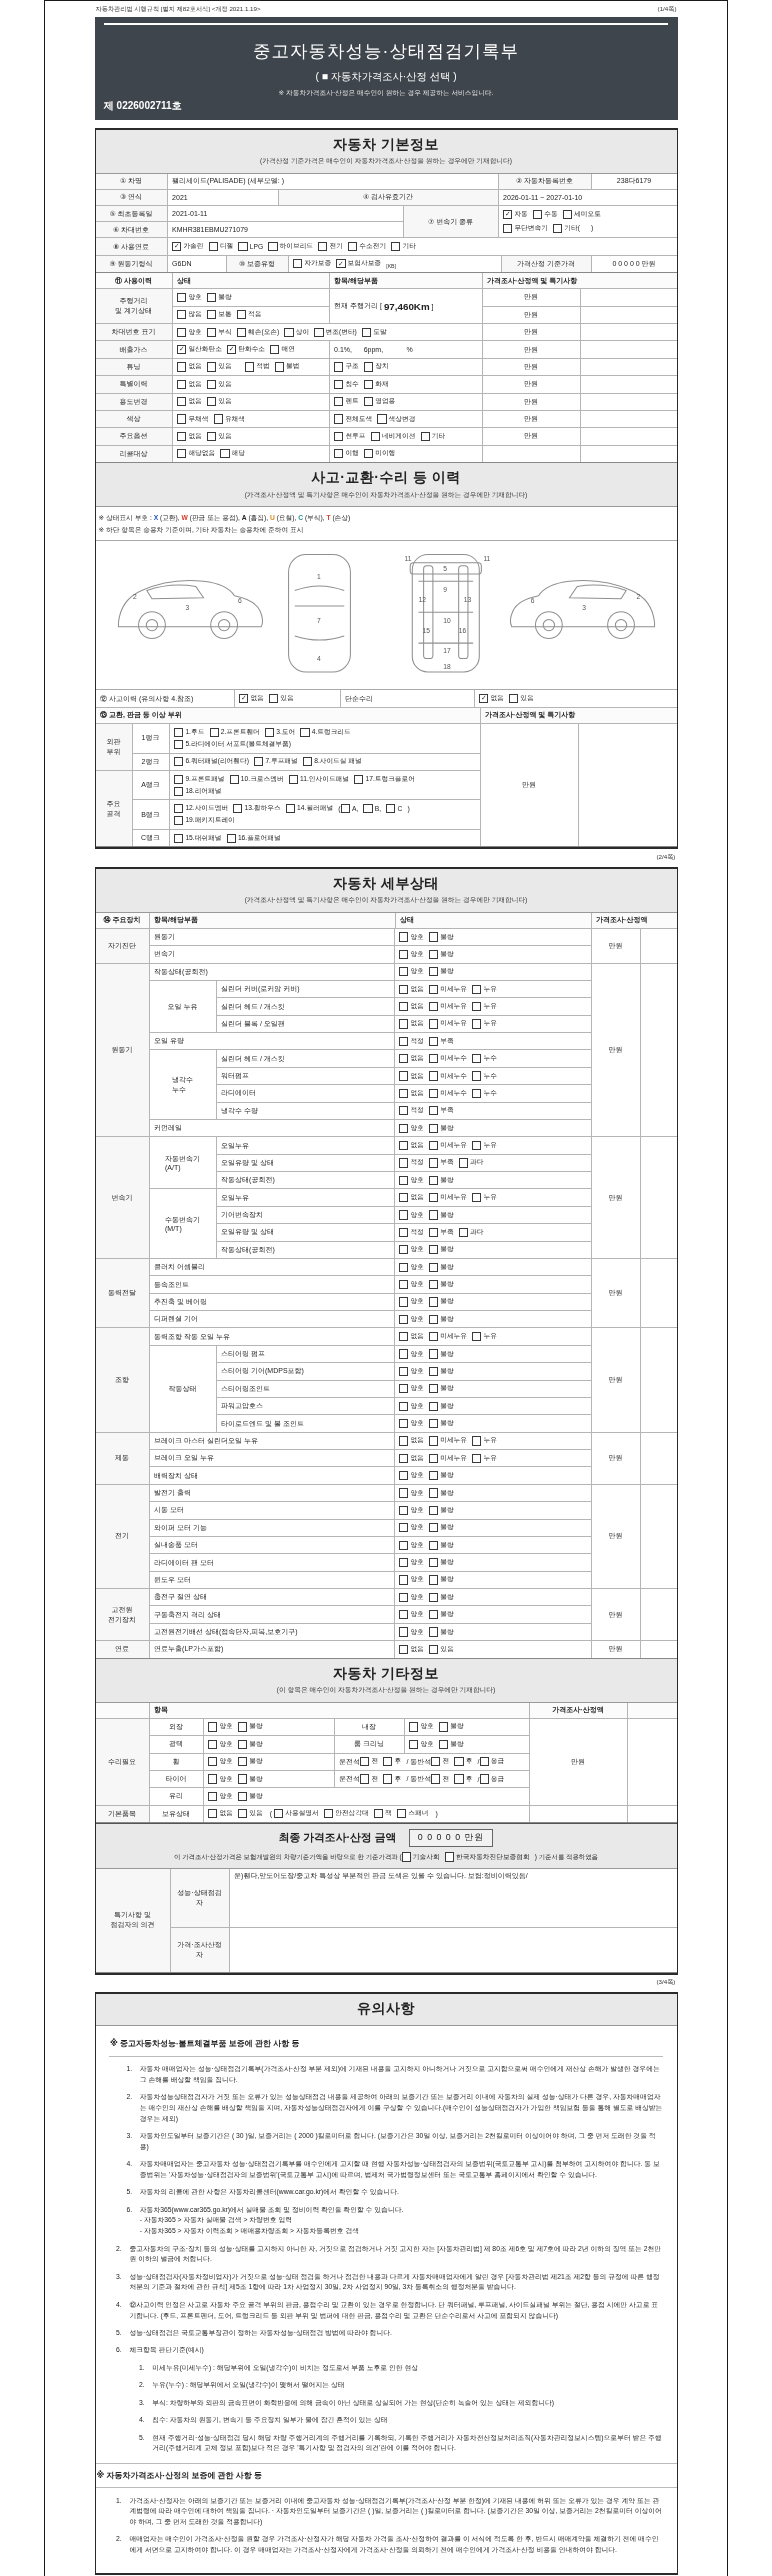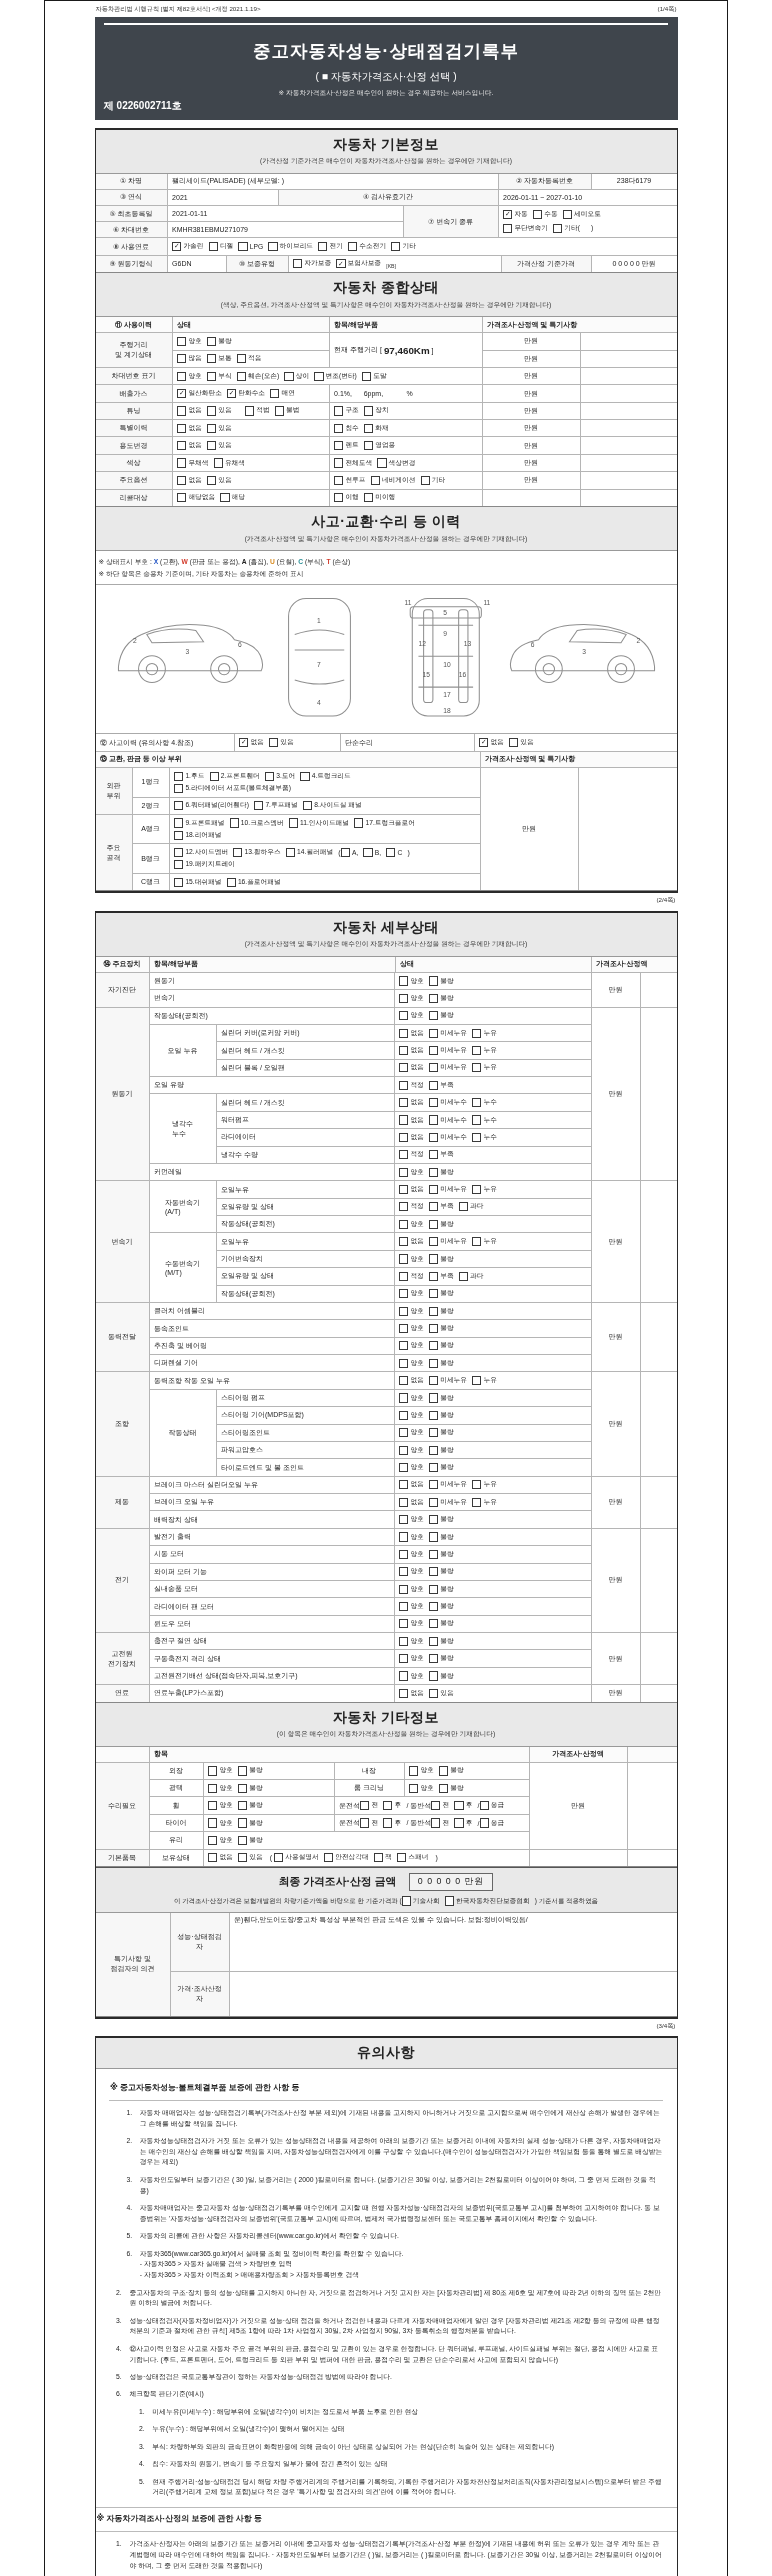--- a/index.html
+++ b/index.html
@@ -2,21 +2,21 @@
 <html style="font-size:8.2px"><head>
 <meta charset="utf-8">
 <style>
   html,body{margin:0;padding:0;background:#fff;}
   body{width:773px;min-height:2576px;position:relative;font-family:"Liberation Sans","DejaVu Sans",sans-serif;color:#222;}
   .sheet{position:absolute;left:44px;top:0;width:684px;min-height:2575px;border-left:1px solid #1a1a1a;border-right:1px solid #1a1a1a;border-top:1.5px solid #1a1a1a;background:#fff;box-sizing:border-box;}
   .wrap{width:583px;margin:0 auto;}
   .topnote{display:flex;justify-content:space-between;font-size:6.2px;color:#333;padding:4.1px 1px 3.1px 1px;}
   .titlebox{background:#3f454c;color:#fff;padding:5.2px 9.3px 7.2px 9.3px;margin-bottom:7.2px;}
   .titlebox .bar{height:2.1px;background:#fff;margin:1px 0 13.4px 0;}
-  .t-main{text-align:center;font-size:17.5px;font-weight:bold;letter-spacing:1px;}
+  .t-main{text-align:center;font-size:17.5px;font-weight:normal;letter-spacing:1px;}
   .t-sub{text-align:center;font-size:10.3px;margin-top:7.2px;}
   .t-note{text-align:center;font-size:6.7px;margin-top:5.2px;color:#e8e8e8;}
   .t-doc{font-size:10px;margin-top:1px;font-weight:bold;}
   .pagebox{border:1px solid #2a2a2a;border-top-width:2.1px;border-bottom-width:2.1px;margin-bottom:2.1px;background:#fff;}
   .marker{text-align:right;font-size:6.2px;color:#333;padding:1px 2.1px 5.2px 0;}
   .band{background:#e9e9e9;border-bottom:0.5px solid #999;padding:6.2px 4.1px;}
   .band .bt{text-align:center;font-size:14px;font-weight:bold;letter-spacing:0.5px;}
   .band .bs{text-align:center;font-size:6.7px;margin-top:3.6px;color:#333;}
   .ftbl{border-bottom:0.5px solid #888;}
   .row{display:flex;align-items:stretch;border-bottom:0.5px solid #b5b5b5;}
@@ -105,24 +105,20 @@
           <div class="row">
             <div class="cell lb" style="flex: 0 0 72px; width: 72px;">⑨ 원동기형식</div>
             <div class="cell" style="flex: 0 0 59px; width: 59px;">G6DN</div>
             <div class="cell lb" style="flex: 0 0 62px; width: 62px;">⑩ 보증유형</div>
             <div class="cell" style="flex: 1 1 0px;"><span class="cb"><span class="bx"></span><span class="lab">자가보증</span></span><span class="cb"><span class="bx">✓</span><span class="lab">보험사보증</span></span><span class="sm">[KB]</span></div>
             <div class="cell lb" style="flex: 0 0 90px; width: 90px;">가격산정 기준가격</div>
             <div class="cell ctr" style="flex: 0 0 85px; width: 85px;">0 0 0 0 0 만원</div>
           </div>
         </div>
 
-      <div class="band">
-        <div class="bt">자동차 종합상태</div>
-        <div class="bs">(색상, 주요옵션, 가격조사·산정액 및 특기사항은 매수인이 자동차가격조사·산정을 원하는 경우에만 기재합니다)</div>
-      </div>
       <div class="ftbl" id="tbl-comp">
           <div class="row">
             <div class="cell hd ctr" style="flex: 0 0 77px; width: 77px;">⑪ 사용이력</div>
             <div class="cell hd" style="flex: 0 0 157px; width: 157px;">상태</div>
             <div class="cell hd" style="flex: 0 0 153px; width: 153px;">항목/해당부품</div>
             <div class="cell hd" style="flex: 1 1 0px;">가격조사·산정액 및 특기사항</div>
           </div>
           <div class="row">
             <div class="cell lb" style="flex: 0 0 77px; width: 77px;">주행거리
 및 계기상태</div>

